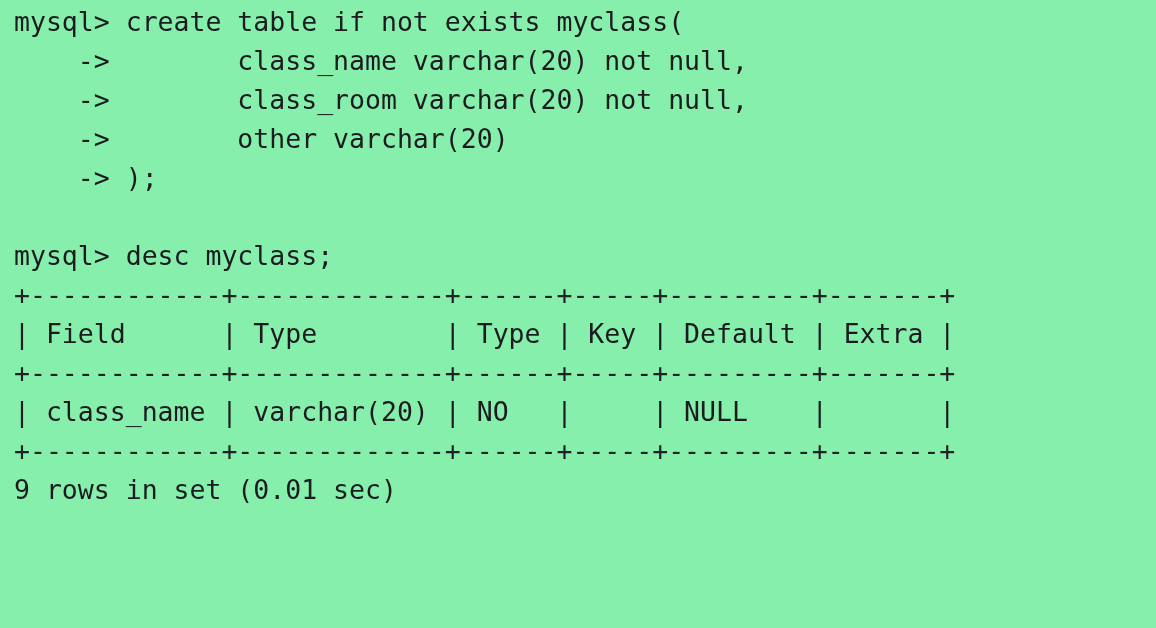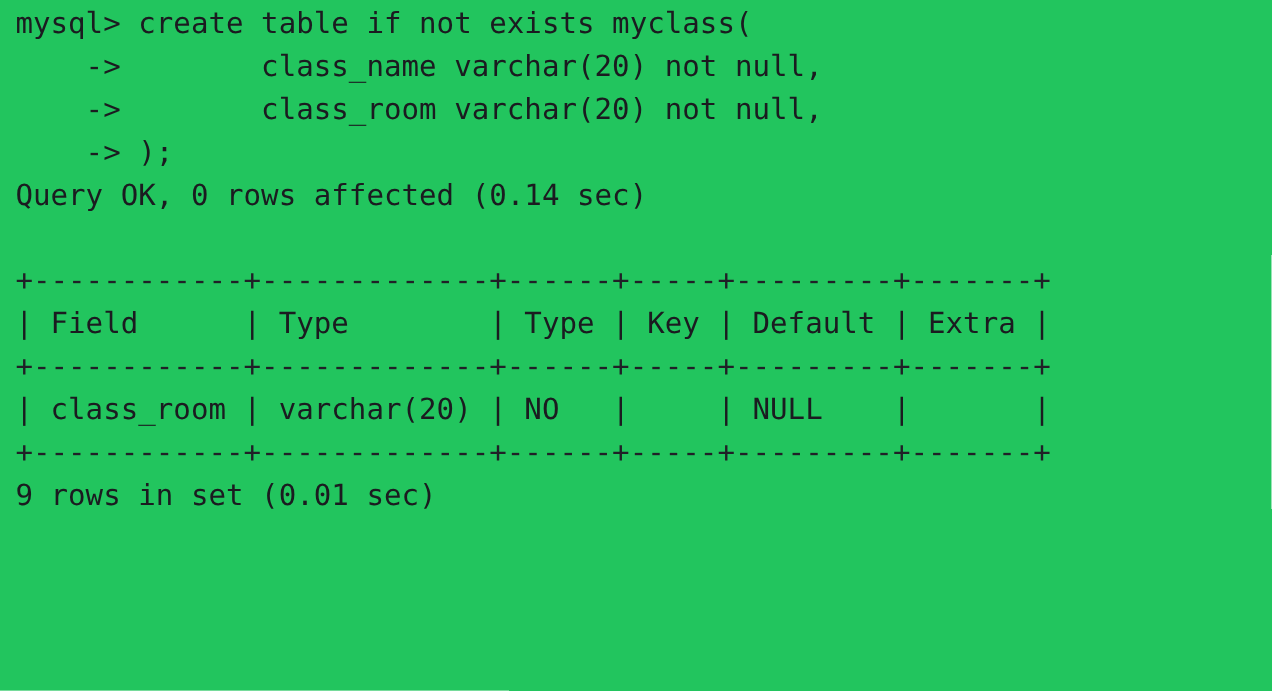--- a/index.html
+++ b/index.html
@@ -11,21 +11,21 @@
   body {
     width: 1156px;
     height: 628px;
     overflow: hidden;
     font-family: "DejaVu Sans Mono", "Liberation Mono", monospace;
   }
   #terminal {
     position: relative;
     width: 1156px;
     height: 628px;
-    background: #22c55e;
+    background: #86efac;
     box-sizing: border-box;
     padding: 2px 0 0 14px;
   }
   .line {
     font-family: "DejaVu Sans Mono", "Liberation Mono", monospace;
     font-size: 26.5px;
     line-height: 39px;
     height: 39px;
     color: #1b1b20;
     white-space: pre;
@@ -40,22 +40,23 @@
     color: #202027;
   }
 </style>
 </head>
 <body>
 
 <div id="terminal">
   <div class="line">mysql&gt; create table if not exists myclass(</div>
   <div class="line">    -&gt;        class_name varchar(20) not null,</div>
   <div class="line">    -&gt;        class_room varchar(20) not null,</div>
+  <div class="line">    -&gt;        other varchar(20)</div>
   <div class="line">    -&gt; );</div>
-  <div class="line">Query OK, 0 rows affected (0.14 sec)</div>
   <div class="line blank"></div>
+  <div class="line">mysql&gt; desc myclass;</div>
   <div class="line rule">+------------+-------------+------+-----+---------+-------+</div>
   <div class="line">| Field      | Type        | Type | Key | Default | Extra |</div>
   <div class="line rule">+------------+-------------+------+-----+---------+-------+</div>
-  <div class="line">| class_room | varchar(20) | NO   |     | NULL    |       |</div>
+  <div class="line">| class_name | varchar(20) | NO   |     | NULL    |       |</div>
   <div class="line rule">+------------+-------------+------+-----+---------+-------+</div>
   <div class="line">9 rows in set (0.01 sec)</div>
 </div>
 
 </body></html>

